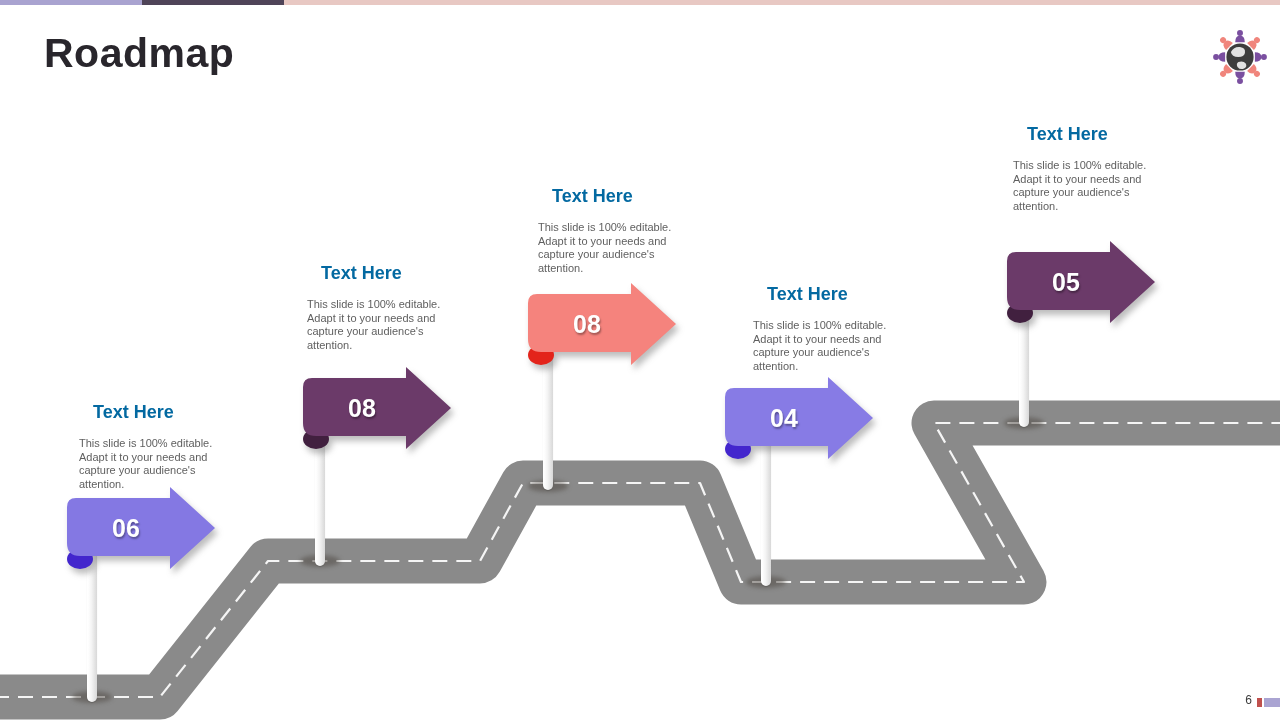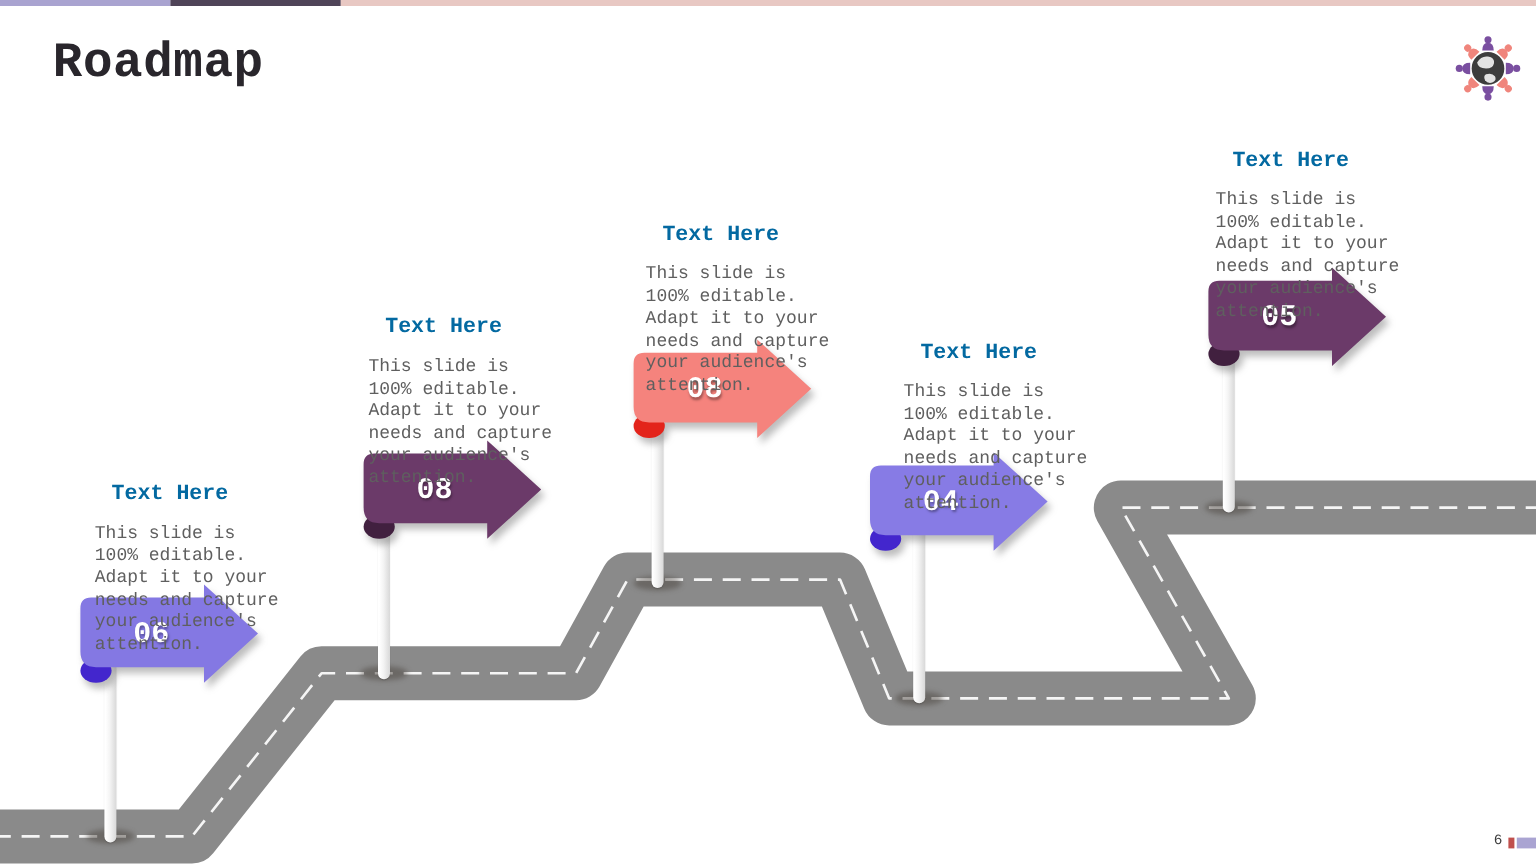--- a/index.html
+++ b/index.html
@@ -1,37 +1,37 @@
 <!DOCTYPE html>
 <html><head>
 <meta charset="utf-8">
 <style>
   html,body{margin:0;padding:0;background:#ffffff;}
   #stage{
     position:relative;width:1280px;height:720px;overflow:hidden;background:#ffffff;
-    font-family:Liberation Mono, monospace;
+    font-family:Liberation Sans, sans-serif;
   }
   
   .top-bar{position:absolute;left:0;top:0;width:1280px;height:5px;display:flex;}
   .top-bar .seg1{width:142px;height:100%;}
   .top-bar .seg2{width:142px;height:100%;}
   .top-bar .seg3{flex:1;height:100%;}
   
   .title{
     position:absolute;left:44px;top:30px;font-size:41px;font-weight:800;
     color:#29262c;letter-spacing:0.5px;
   }
   
   .logo{position:absolute;left:1203px;top:24px;width:74px;height:66px;}
   
   .road-svg{position:absolute;left:0;top:0;width:1280px;height:720px;z-index:1;}
   
   .m-text{position:absolute;z-index:5;width:162px;}
   .m-text h3{margin:14px;font-size:18px;font-weight:700;color:#0369a1;}
-  .m-text p{margin:4px 0 0;font-size:15px;line-height:1.24;color:#5f5f5f;}
+  .m-text p{margin:4px 0 0;font-size:11px;line-height:1.24;color:#5f5f5f;}
   .pole{
     position:absolute;width:10px;border-radius:5px;z-index:3;
     background:linear-gradient(90deg,#ffffff 10%,#f4f4f4 45%,#d8d8d8 100%);
     box-shadow:0 1px 1px rgba(0,0,0,.15);
   }
   .pole-shadow{
     position:absolute;width:40px;height:12px;border-radius:50%;z-index:2;
     background:rgba(75,70,64,.5);filter:blur(2px);
   }
   .sign{position:absolute;width:150px;height:84px;z-index:4;}
@@ -42,21 +42,21 @@
   }
   
   .t1{left:79px;top:388px;}   .s1{left:66px;top:486px;}
   .pl1{left:87px;top:540px;height:162px;} .sh1{left:72px;top:691px;}
   .t2{left:307px;top:249px;}  .s2{left:302px;top:366px;}
   .pl2{left:315px;top:410px;height:156px;} .sh2{left:300px;top:555px;}
   .t3{left:538px;top:172px;}  .s3{left:527px;top:282px;}
   .pl3{left:543px;top:330px;height:160px;} .sh3{left:528px;top:480px;}
   .t4{left:753px;top:270px;}  .s4{left:724px;top:376px;}
   .pl4{left:761px;top:420px;height:166px;} .sh4{left:746px;top:576px;}
-  .t5{left:1013px;top:110px;} .s5{left:1006px;top:222px;}
+  .t5{left:1013px;top:110px;} .s5{left:1006px;top:240px;}
   .pl5{left:1019px;top:266px;height:161px;} .sh5{left:1004px;top:417px;}
   
   .page-num{position:absolute;left:1236px;top:693px;width:16px;text-align:right;
     font-size:12px;color:#3c3c3c;z-index:6;}
   .f-bar1{position:absolute;left:1257px;top:698px;width:5px;height:9px;z-index:6;}
   .f-bar2{position:absolute;left:1264px;top:698px;width:16px;height:9px;z-index:6;}
 </style>
 </head>
 <body>
 

